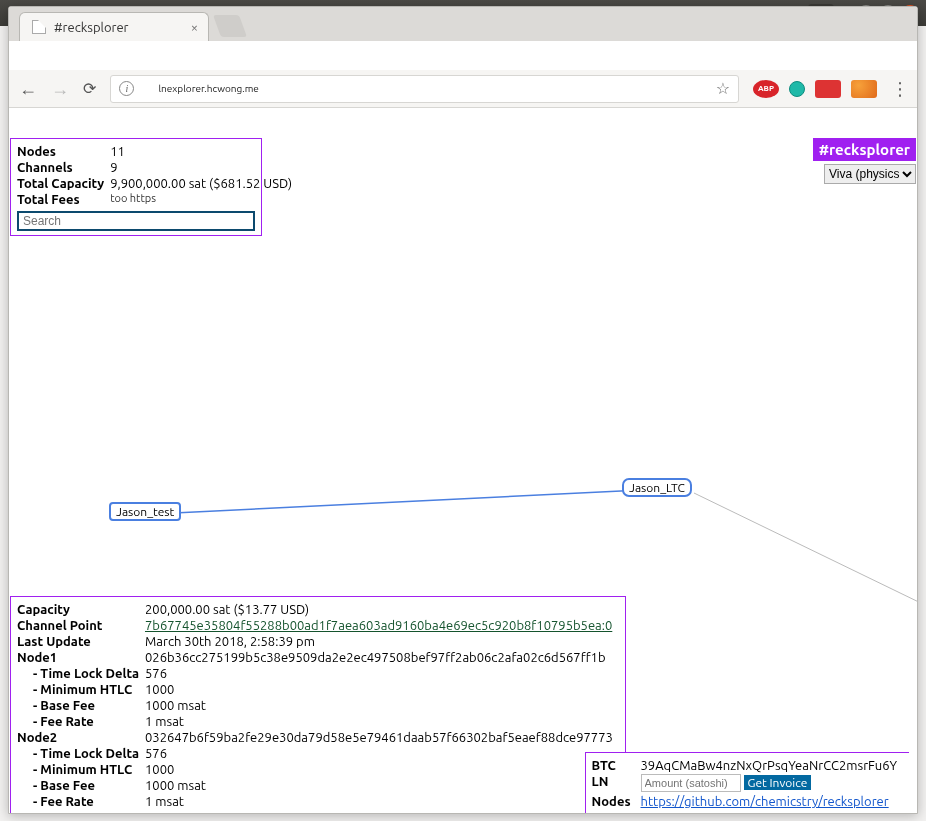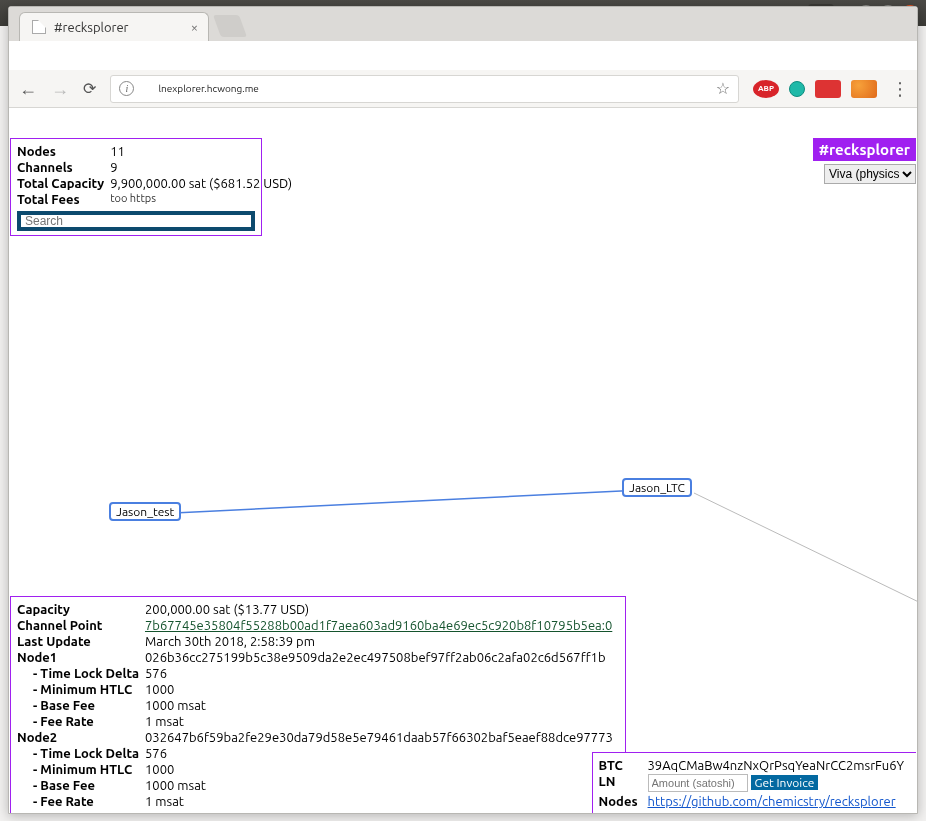--- a/index.html
+++ b/index.html
@@ -158,21 +158,21 @@
 .panel td { padding: 1px 6px 1px 0; vertical-align: top; }
 .panel td.lbl { font-weight: bold; white-space: nowrap; }
 .panel td.val { white-space: nowrap; }
 .tiny { font-size: 11px; color: #333; }
 
 
 .stats-panel { left: 1px; top: 1px; width: 252px; }
 .search-row { margin-top: 4px; }
 .search-row input {
   width: 238px; height: 20px;
-  border: 4px solid #0c4a6e;
+  border: 2px solid #0c4a6e;
   padding: 0 4px;
   font-size: 12px;
 }
 
 
 .brand-panel {
   right: 1px; top: 1px;
   border: none;
   padding: 0;
   text-align: right;
@@ -193,21 +193,21 @@
   font-size: 12px;
   width: 92px;
 }
 
 
 .details-panel { left: 1px; bottom: 0; min-width: 515px; border-bottom:none;}
 .details-panel td.lbl.sub { padding-left: 16px; }
 .details-panel a { color: #14532d; text-decoration: underline; }
 
 
-.donate-panel { right: 1px; bottom: 0; border-bottom:none; border-right:none;}
+.donate-panel { right: 8px; bottom: 0; border-bottom:none; border-right:none;}
 .donate-panel td.lbl { padding-right: 10px; }
 .donate-panel input.amt {
   width: 100px; height: 18px; border:1px solid #bbb;
   font-size:11px; color:#888; padding:0 3px;
 }
 .get-inv {
   background: #0369a1; color:#fff;
   font-size: 12px; padding: 1px 4px;
   cursor: pointer;
 }
@@ -271,21 +271,21 @@
     <span class="menu-dots">⋮</span>
   </div>
 
   <div class="viewport">
 
     <svg class="graph" width="910" height="740">
       <line x1="165" y1="376" x2="653" y2="352" stroke="#4a7fe0" stroke-width="1.5"></line>
       <line x1="685" y1="356" x2="920" y2="470" stroke="#bbb" stroke-width="1"></line>
     </svg>
     <div class="node-label" style="left:100px; top:365px;">Jason_test</div>
-    <div class="node-label" style="left:613px; top:341px;">Jason_LTC</div>
+    <div class="node-label" style="left:613px; top:341px;border-radius:7px;">Jason_LTC</div>
 
     <div class="panel stats-panel">
       <table>
         <tbody>
             <tr>
               <td class="lbl">Nodes</td>
             <td class="val">11</td>
             </tr>
         <tr>
               <td class="lbl">Channels</td>

